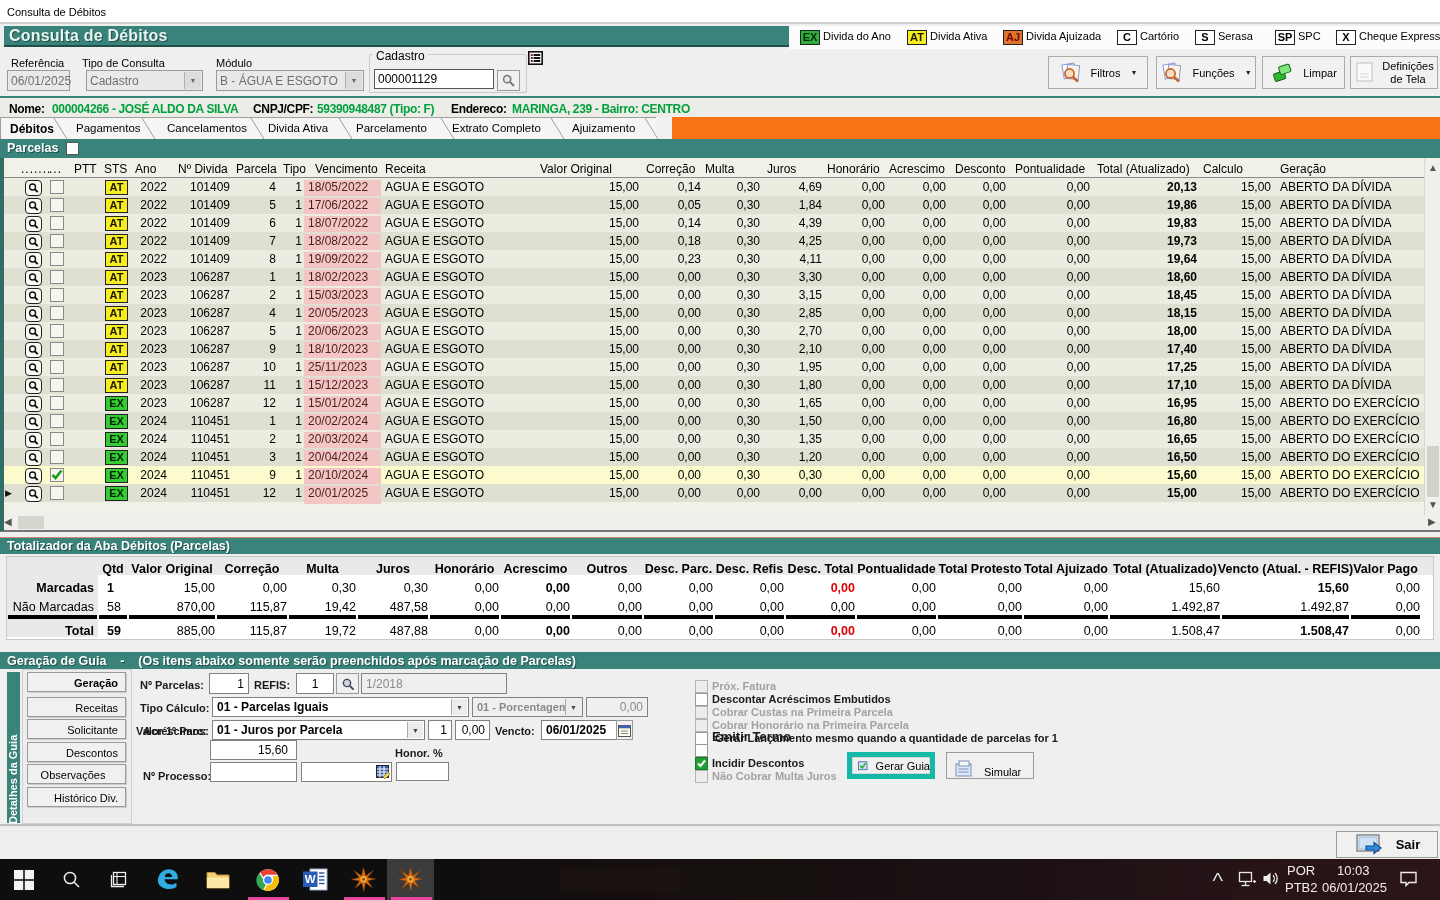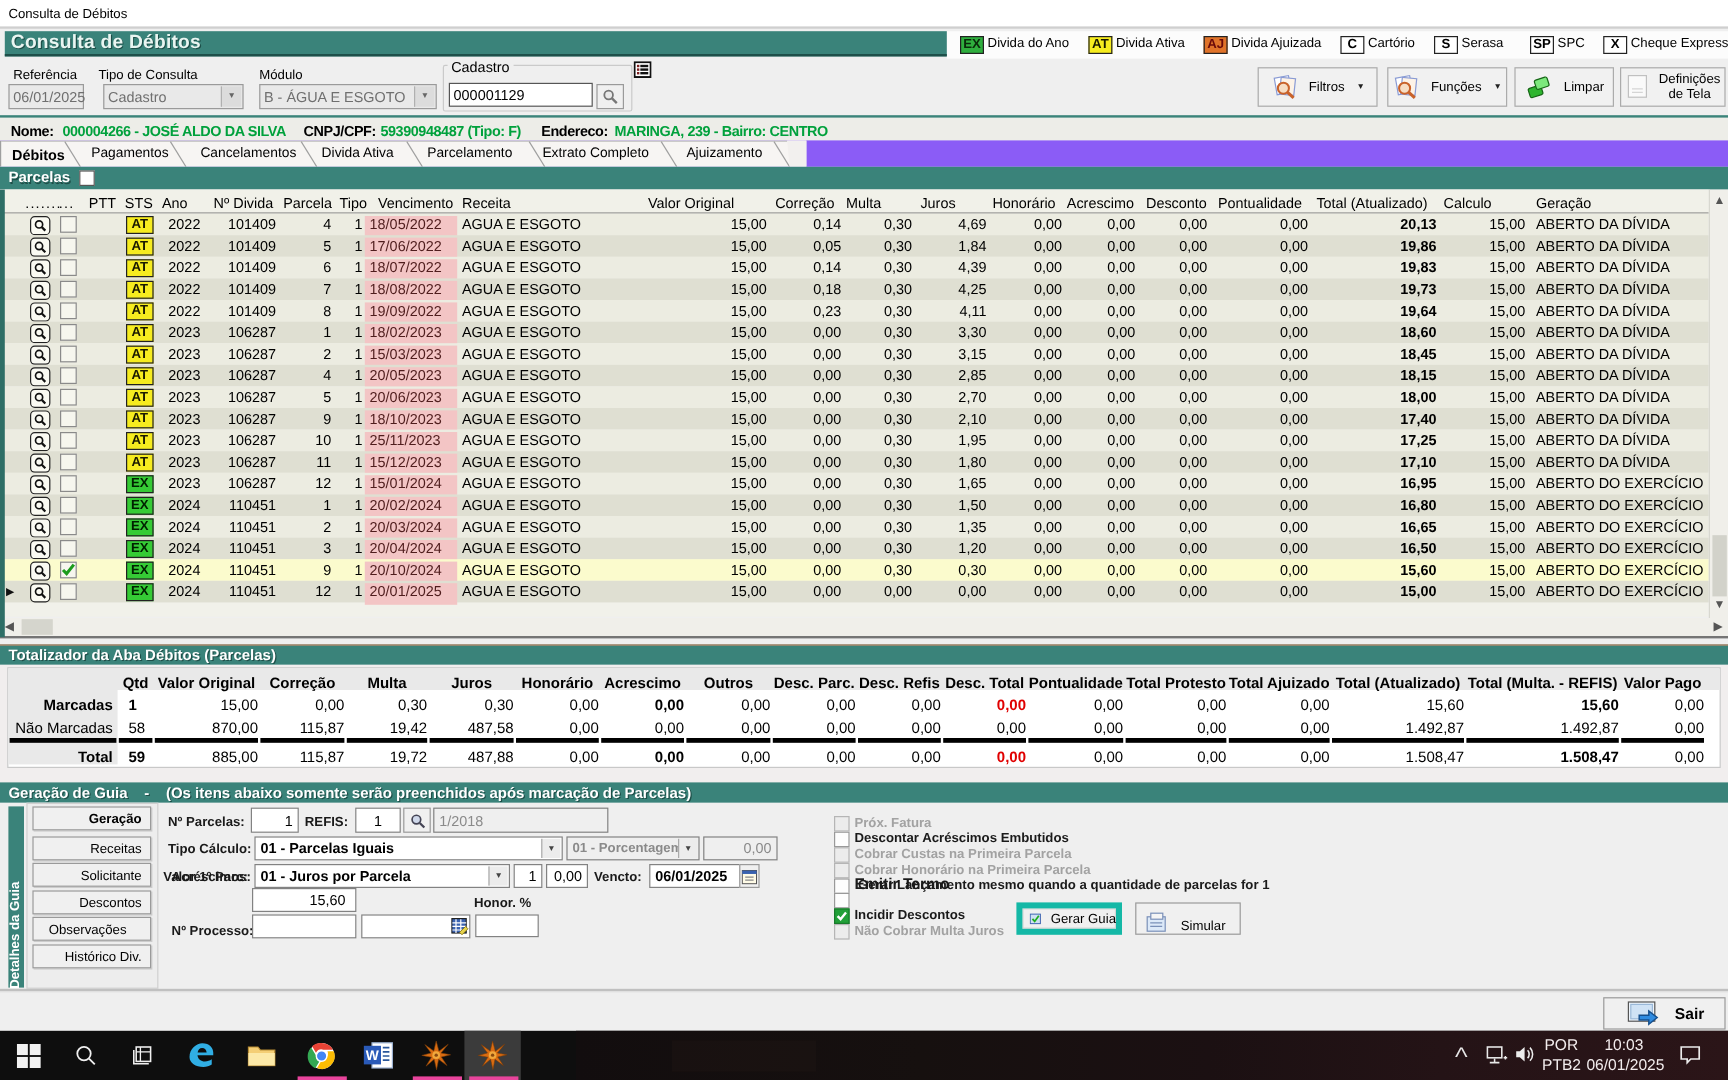--- a/index.html
+++ b/index.html
@@ -18,21 +18,21 @@
 .lbl { position:absolute; font-size:11px; color:#000; }
 .inp { position:absolute; background:#fff; border:1px solid #828282; font-size:12px; color:#000; padding:0 3px; display:flex; align-items:center; }
 .inp.dis { background:#e9e9e9; color:#6f6f6f; border-color:#9a9a9a; }
 .dd .ar { position:absolute; right:1px; top:1px; bottom:1px; width:17px; background:#dcdcdc; border-left:1px solid #b0b0b0; display:flex; align-items:center; justify-content:center; color:#666; font-size:7px; }
 .tbtn { position:absolute; top:56px; height:33px; background:#f1f1f1; border:1px solid #ababab; font-size:11px; color:#000; display:flex; align-items:center; justify-content:center; gap:7px; text-align:center; }
 
 #namebar { left:0; top:96px; width:1440px; height:21px; background:#edede8; border-top:2px solid #3a837a; font-size:12px; font-weight:bold; letter-spacing:-0.35px; }
 #namebar span { position:absolute; top:4px; white-space:nowrap; }
 .gr { color:#00a13c; }
 
-#tabs { left:0; top:117px; width:1440px; height:22px; background:#8b5cf6; }
+#tabs { left:0; top:117px; width:1440px; height:22px; background:#f97316; }
 
 #parcbar { left:0; top:139px; width:1440px; height:19px; background:#3a837a; }
 #parcbar b { position:absolute; left:7px; top:2px; font-size:12.5px; color:#fff; text-shadow:1px 1px 0 #1e4f49; }
 #parcbar .cb { position:absolute; left:66px; top:3px; width:13px; height:13px; background:#fff; border:1px solid #555; }
 
 #grid { left:0; top:158px; width:1424px; height:356px; background:#f1f1ea; }
 #tealstrip { left:0; top:158px; width:4px; height:373px; background:#2e6e66; z-index:20; }
 #ghead { position:absolute; left:0; top:0; width:1424px; height:20px; background:#f1f1e9; border-bottom:1px solid #8a8a8a; font-size:12px; color:#000; }
 #ghead span { position:absolute; top:4px; white-space:nowrap; }
 .row { position:absolute; left:0; width:1424px; height:18px; font-size:12px; color:#000; }
@@ -750,21 +750,21 @@
         <span style="left:457.5px;transform:translateX(-50%);">Honorário</span>
         <span style="left:528.5px;transform:translateX(-50%);">Acrescimo</span>
         <span style="left:600.0px;transform:translateX(-50%);">Outros</span>
         <span style="left:671.5px;transform:translateX(-50%);">Desc. Parc.</span>
         <span style="left:742.5px;transform:translateX(-50%);">Desc. Refis</span>
         <span style="left:813.5px;transform:translateX(-50%);">Desc. Total</span>
         <span style="left:889.5px;transform:translateX(-50%);">Pontualidade</span>
         <span style="left:973.0px;transform:translateX(-50%);">Total Protesto</span>
         <span style="left:1059.0px;transform:translateX(-50%);">Total Ajuizado</span>
         <span style="left:1158.0px;transform:translateX(-50%);">Total (Atualizado)</span>
-        <span style="left:1278.5px;transform:translateX(-50%);">Total (Multa. - REFIS)</span>
+        <span style="left:1278.5px;transform:translateX(-50%);">Vencto (Atual. - REFIS)</span>
         <span style="left:1378.5px;transform:translateX(-50%);">Valor Pago</span>
       </div>
 <div class="trow" style="top:22px;">
         <span style="right:1339px;font-weight:bold;">Marcadas</span>
         <span style="left:100px;font-weight:bold;">1</span>
         <span style="right:1218px;">15,00</span>
         <span style="right:1146px;">0,00</span>
         <span style="right:1077px;">0,30</span>
         <span style="right:1005px;">0,30</span>
         <span style="right:934px;">0,00</span>

